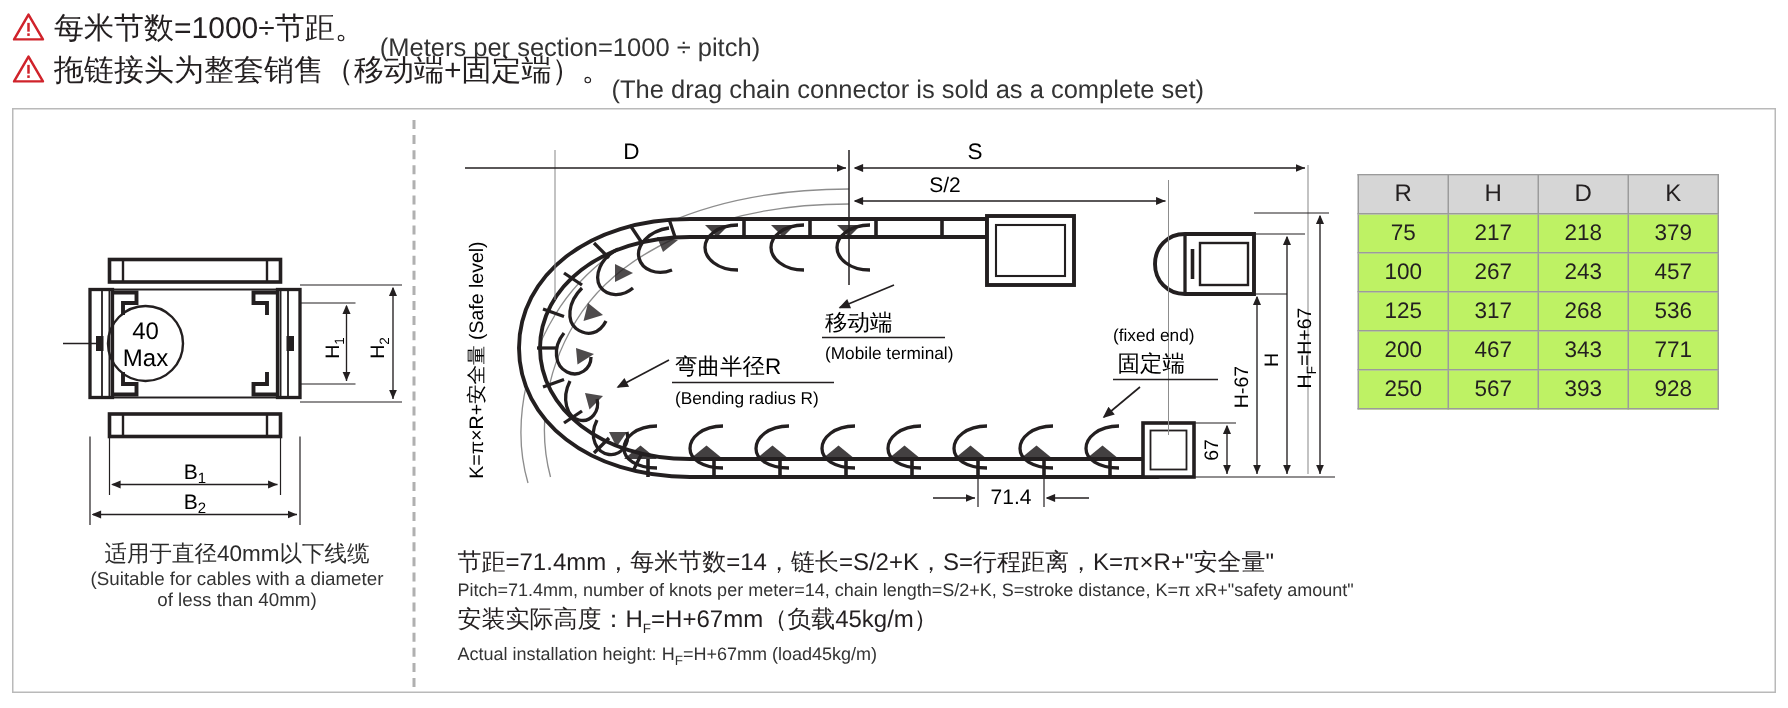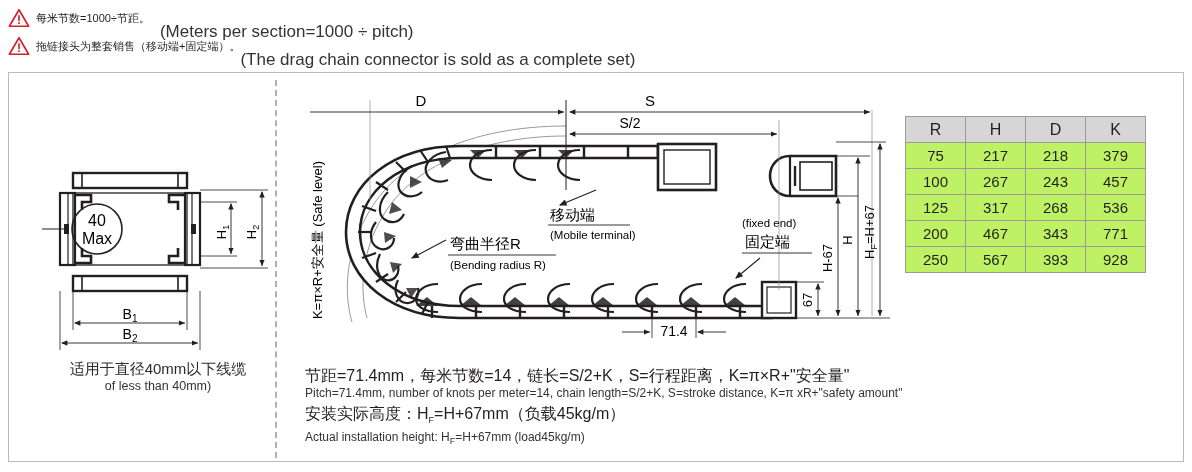--- a/index.html
+++ b/index.html
@@ -11,21 +11,21 @@
     position:relative;
     overflow:hidden;
   }
   .notes{
     position:absolute; left:8px; top:4px; width:1170px;
   }
   .note-row{
     display:flex; align-items:center; height:28px;
   }
   .warn-icon{ width:22px; height:22px; flex:0 0 22px; margin-right:6px; }
-  .note-cn{ font-size:11px; letter-spacing:0px; color:#231f20; }
+  .note-cn{ font-size:20px; letter-spacing:0px; color:#231f20; }
   .note-en{ font-size:17px; color:#333;margin-top:28px; }
   .note-text{ white-space:nowrap; }
 
   .panel{
     position:absolute; left:8px; top:72px;
     width:1176px; height:390px;
     border:1px solid #b9b9b9;
     box-sizing:border-box;
     background:#fff;
   }
@@ -304,20 +304,21 @@
     <text x="852" y="240" font-size="13" text-anchor="middle" transform="rotate(-90 852 240)" font-family="'Liberation Sans',sans-serif">H</text>
 
     <line x1="836" y1="142" x2="886" y2="142" stroke="#231f20" stroke-width="0.8"></line>
     <line x1="880" y1="144" x2="880" y2="316" stroke="#231f20" stroke-width="0.9" marker-start="url(#arS)" marker-end="url(#ar)"></line>
     <text x="874" y="232" font-size="13" text-anchor="middle" transform="rotate(-90 874 232)" font-family="'Liberation Sans',sans-serif">H<tspan font-size="9" dy="3">F</tspan><tspan dy="-3">=H+67</tspan></text>
   </g>
 </svg>
 
 <div class="left-caption">
   <div class="cn">适用于直径40mm以下线缆</div>
+  <div class="en">(Suitable for cables with a diameter</div>
   <div class="en">of less than 40mm)</div>
 </div>
 
 <table class="spec-table">
   <thead>
     <tr>
       <th>R</th>
       <th>H</th>
       <th>D</th>
       <th>K</th>

